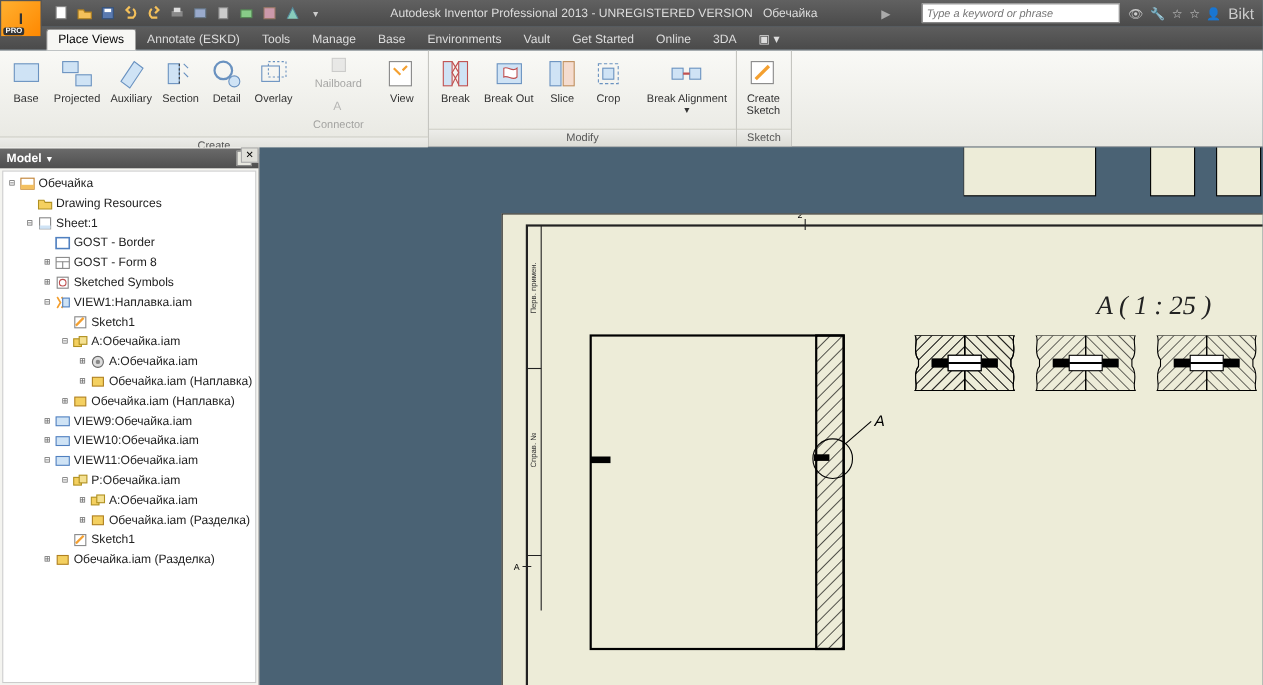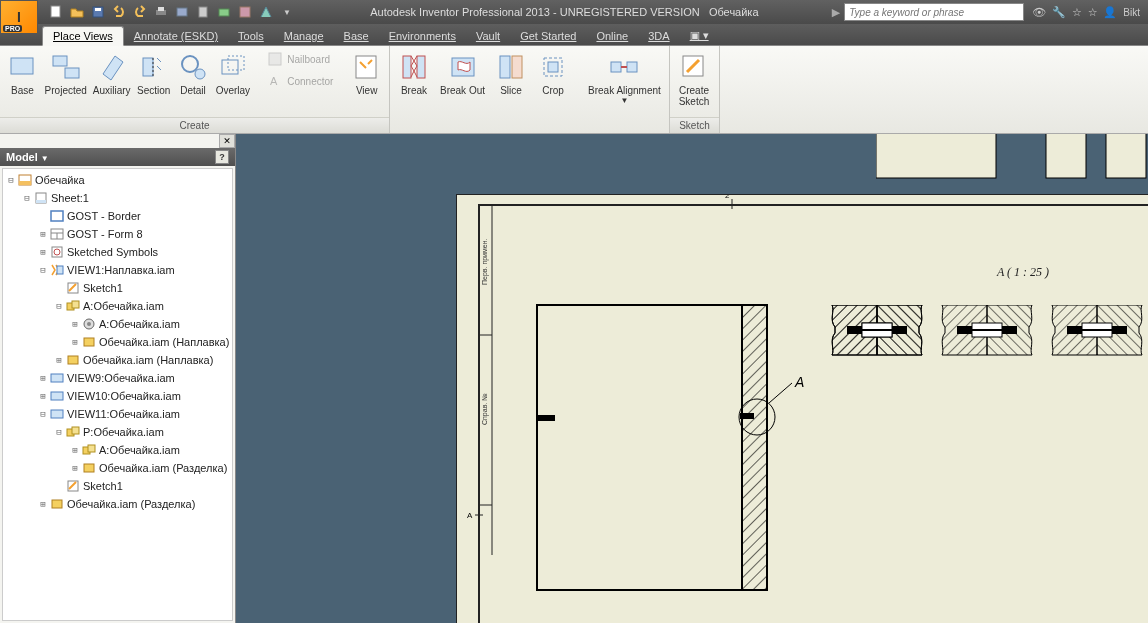--- a/index.html
+++ b/index.html
@@ -3,52 +3,52 @@
 <meta charset="utf-8">
 <style>
 * { margin: 0; padding: 0; box-sizing: border-box; font-family: "Segoe UI", Tahoma, sans-serif; }
 body { width: 1148px; height: 623px; overflow: hidden; background: #4a6274; }
 .titlebar { height: 24px; background: linear-gradient(#616161, #4a4a4a); display: flex; align-items: center; color: #e8e8e8; font-size: 11px; }
 .qat { display: flex; align-items: center; gap: 1px; padding: 0 4px; height: 100%; }
 .qat-btn { width: 20px; height: 18px; display: flex; align-items: center; justify-content: center; cursor: pointer; }
 .app-logo { width: 38px; height: 34px; background: linear-gradient(135deg,#ffb030,#ff8800); border: 1px solid #555; display: flex; align-items: center; justify-content: center; font-weight: bold; font-size: 14px; color: #333; position: relative; }
 .app-logo .pro { position:absolute; bottom:1px; left:2px; font-size:7px; background:#333; color:#fff; padding:0 2px; border-radius:2px;}
 .title-center { flex:1; text-align:center; font-weight:normal; color:#ddd; }
-.search-box { width: 180px; height: 18px; background: #fff; border: 1px solid #888; font-size: 10px; padding: 0 4px; color: #888; font-style: italic; }
+.search-box { width: 180px; height: 18px; background: #fff; border: 1px solid #888; font-size: 10px; padding: 0 4px; color: #888; font-style: italic; margin-left: 24px; }
 .title-right { display: flex; align-items: center; gap: 6px; padding: 0 8px; color:#ccc; }
 .title-right span { cursor:pointer; }
 
 .tabs { height: 22px; background: linear-gradient(#5e5e5e,#4a4a4a); display: flex; align-items: flex-end; padding-left: 42px; gap: 0; font-size: 11px; color: #ddd; border-bottom: 1px solid #888;}
-.tab { padding: 3px 10px; cursor: pointer; text-decoration: underline; }
+.tab { padding: 3px 10px; cursor: pointer; }
 .tab.active { background: #f7f7f4; color: #000; border-radius: 3px 3px 0 0; border: 1px solid #888; border-bottom: 1px solid #f7f7f4; margin-bottom:-1px; }
 
 .ribbon { height: 88px; background: linear-gradient(#f9f9f6,#e8e8e2); display: flex; border-bottom: 1px solid #aaa; }
 .ribbon-panel { border-right: 1px solid #c5c5c0; display: flex; flex-direction: column; }
 .panel-body { flex:1; display: flex; align-items: flex-start; padding: 3px 4px; gap: 2px; }
 .panel-title { height: 16px; font-size: 10px; text-align: center; color: #555; background: linear-gradient(#ededea,#dcdcd6); border-top: 1px solid #d0d0c8; line-height:16px;}
 .rbtn { display: flex; flex-direction: column; align-items: center; justify-content: flex-end; padding: 2px 4px; cursor: pointer; font-size: 10px; color: #333; min-width: 36px; }
 .rbtn .ico { width: 32px; height: 32px; margin-bottom: 2px; display:flex; align-items:center; justify-content:center; }
 .rbtn-sm { display:flex; align-items:center; gap:4px; padding:2px 4px; cursor:pointer; font-size:10px; color:#666;}
 .rbtn-sm .ico-sm { width:16px; height:16px; display:flex; align-items:center; justify-content:center;}
-.rbtn.disabled, .rbtn-sm.disabled { opacity:0.55; }
+.rbtn.disabled, .rbtn-sm.disabled { opacity:0.55;flex-direction:column; }
 
 .workspace { display: flex; height: calc(623px - 24px - 22px - 88px); }
 .side-panel { width: 236px; background: #f4f4f0; border-right: 1px solid #888; display:flex; flex-direction:column; position:relative;}
 .side-close { position:absolute; top:0; right:0; width:16px; height:14px; background:#e0e0da; border:1px solid #aaa; font-size:9px; text-align:center; line-height:12px; cursor:pointer;}
-.side-header { height: 18px; background: linear-gradient(#6a6a6a,#4f4f4f); color:#fff; font-size:11px; font-weight:bold; padding:0 6px; display:flex; align-items:center; justify-content:space-between; margin-top:14px;}
+.side-header { height: 18px; background: linear-gradient(#6a6a6a,#4f4f4f); color:#fff; font-size:11px; font-weight:bold; padding:0 6px; display:flex; align-items:center; justify-content:space-between; margin-top:1px;}
 .side-header .q { width:14px; height:14px; background:#e8e8e0; color:#333; font-size:9px; text-align:center; border:1px solid #888; line-height:12px;}
 .tree { flex:1; overflow:auto; font-size:11px; color:#222; padding:2px 0 2px 2px; background:#fff; border:1px solid #ccc; margin:2px;}
 .tree-node { display:flex; align-items:center; height:18px; white-space:nowrap; cursor:pointer;}
 .tw { display:inline-block; width:12px; text-align:center; color:#666; font-size:9px; font-family:monospace;}
 .tree-ico { width:16px; height:14px; display:inline-flex; align-items:center; justify-content:center; margin-right:2px;}
 .ind { display:inline-block; }
 
 .canvas-area { flex:1; position:relative; background:#4a6274; overflow:hidden;}
 .drawing-sheet { position:absolute; left:220px; top:60px; width:900px; height:700px; background:#edecd8; border:1px solid #222;}
-.section-label { position:absolute; font-style:italic; font-family:"Times New Roman",serif; font-size:12px; color:#222;}
+.section-label { position:absolute; font-style:italic; font-family:"Times New Roman",serif; font-size:24px; color:#222;}
 
 svg { display:block; }
 </style>
 </head>
 <body>
 
 <div class="titlebar">
   <div style="position:absolute; top:0; left:0; z-index:20;">
     <div class="app-logo">
       I<span class="pro">PRO</span>
@@ -121,21 +121,21 @@
     <span>Autodesk Inventor Professional 2013 - UNREGISTERED VERSION</span> &nbsp; <span>Обечайка</span>
   </div>
   <span style="color:#aaa;margin:0 4px;">▶</span>
   <input class="search-box" placeholder="Type a keyword or phrase" style="">
   <div class="title-right">
     <span>👁</span>
     <span>🔧</span>
     <span>☆</span>
     <span>☆</span>
     <span>👤</span>
-    <span style="font-size:10px;">Bikt</span>
+    <span style="font-size:14px;">Bikt</span>
   </div>
 </div>
 
 <div class="tabs">
   <div class="tab active">Place Views</div>
   <div class="tab">Annotate (ESKD)</div>
   <div class="tab">Tools</div>
   <div class="tab">Manage</div>
   <div class="tab">Base</div>
   <div class="tab">Environments</div>
@@ -281,20 +281,21 @@
             <svg width="30" height="30">
               <rect x="2" y="10" width="10" height="10" fill="#cfe3f5" stroke="#6a92c0"></rect>
               <rect x="18" y="10" width="10" height="10" fill="#cfe3f5" stroke="#6a92c0"></rect>
               <path d="M12 15h6" stroke="#c05050" stroke-width="2"></path>
             </svg>
           </div>
           <span>Break Alignment</span>
           <span style="font-size:8px;">▼</span>
         </div>
     </div>
+    <div class="panel-title">Modify</div>
   </div>
 
   <div class="ribbon-panel" style="width:50px;">
     <div class="panel-body">
       <div class="rbtn">
           <div class="ico">
             <svg width="30" height="30">
               <rect x="4" y="4" width="20" height="20" fill="#fff" stroke="#888"></rect>
               <path d="M8 20L20 8" stroke="#f4a030" stroke-width="3"></path>
             </svg>
@@ -319,20 +320,30 @@
         <div class="tree-node">
           <span class="ind" style="width:0px"></span>
           <span class="tw">⊟</span>
           <span class="tree-ico">
             <svg width="14" height="12">
               <rect x="1" y="1" width="12" height="10" fill="#fff" stroke="#c08030"></rect>
               <rect x="1" y="7" width="12" height="4" fill="#f4c060"></rect>
             </svg>
           </span>
           <span>Обечайка</span>
+        </div>
+        <div class="tree-node">
+          <span class="ind" style="width:16px"></span>
+          <span class="tw"></span>
+          <span class="tree-ico">
+            <svg width="14" height="12">
+              <path d="M1 3h5l1 2h6v6H1z" fill="#f4d060" stroke="#b09020"></path>
+            </svg>
+          </span>
+          <span>Drawing Resources</span>
         </div>
         <div class="tree-node">
           <span class="ind" style="width:16px"></span>
           <span class="tw">⊟</span>
           <span class="tree-ico">
             <svg width="14" height="12">
               <rect x="2" y="1" width="10" height="10" fill="#fff" stroke="#888"></rect>
               <rect x="2" y="8" width="10" height="3" fill="#cfe3f5"></rect>
             </svg>
           </span>

